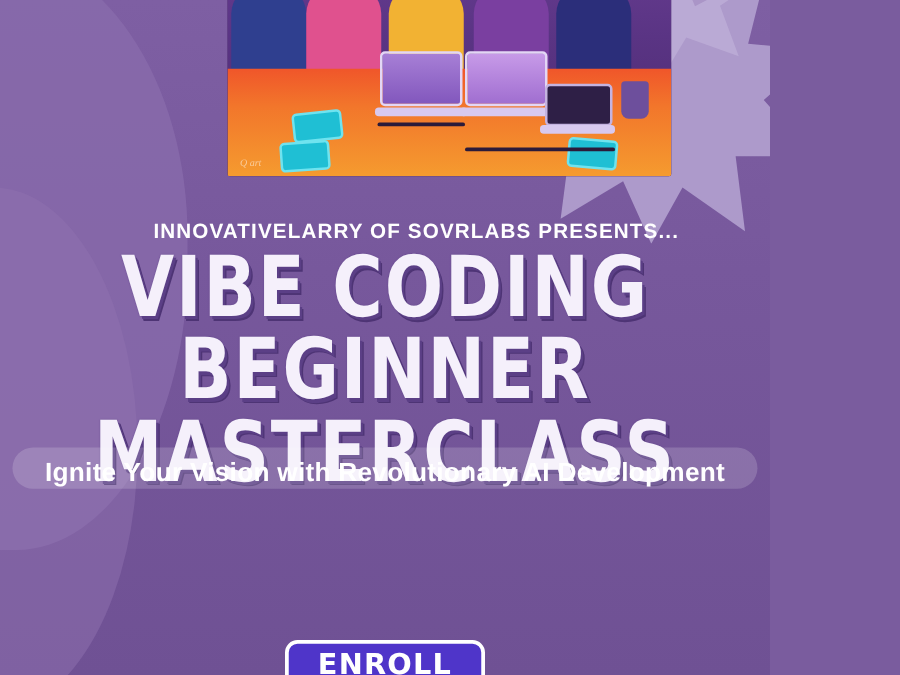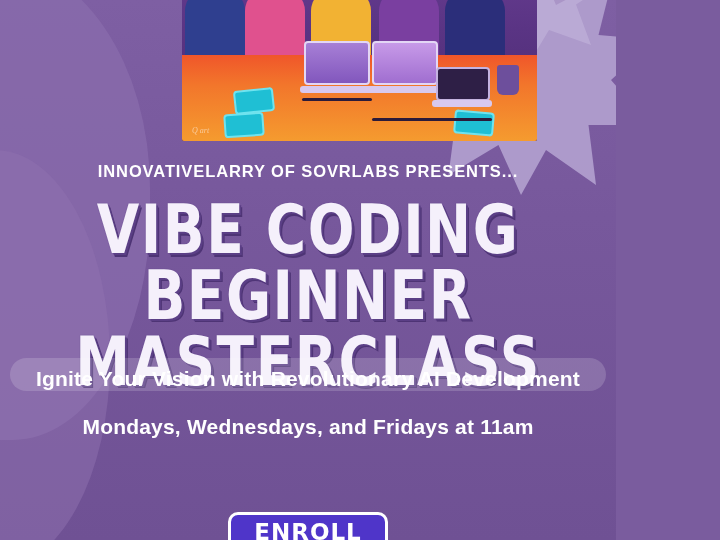--- a/index.html
+++ b/index.html
@@ -198,27 +198,28 @@
     font-size: 8px;
     color: rgba(255,255,255,0.5);
     font-family: "Liberation Serif", serif;
     font-style: italic;
   }
 
   
   .presents {
     position: absolute;
     left: 0;
-    top: 162px;
+    top: 176px;
     width: 100%;
     text-align: center;
     color: #ffffff;
     font-size: 16.5px;
     font-weight: bold;
     letter-spacing: 0.9px;
+    padding-left: 25px;
   }
   .title {
     position: absolute;
     left: 0;
     top: 198px;
     width: 100%;
     text-align: center;
     color: #f5f0fb;
     font-family: "DejaVu Sans", sans-serif;
     font-weight: bold;
@@ -352,20 +353,19 @@
 
   <div class="presents">INNOVATIVELARRY OF SOVRLABS PRESENTS...</div>
 
   <div class="title">
     <span>VIBE CODING BEGINNER</span>
     <span class="line2">MASTERCLASS</span>
   </div>
 
   <div class="subtitle-pill">Ignite Your Vision with Revolutionary AI Development</div>
 
-  <div class="schedule">Mondays, Wednesdays, and Fridays at 11am</div>
 
 
   <div class="cta">
     <span class="cta-label">ENROLL</span>
   </div>
 
 </div>
 
 </body></html>

